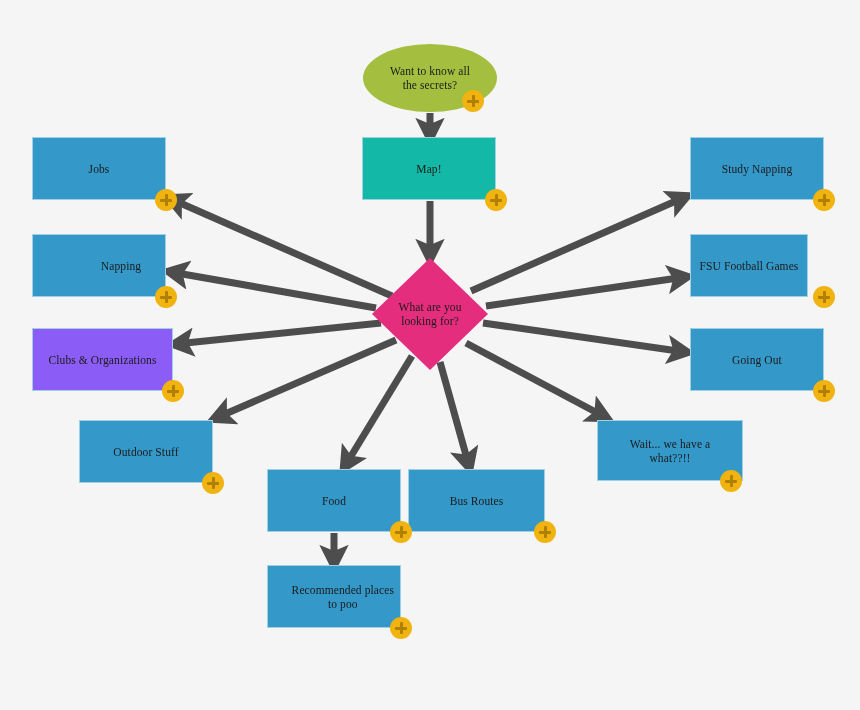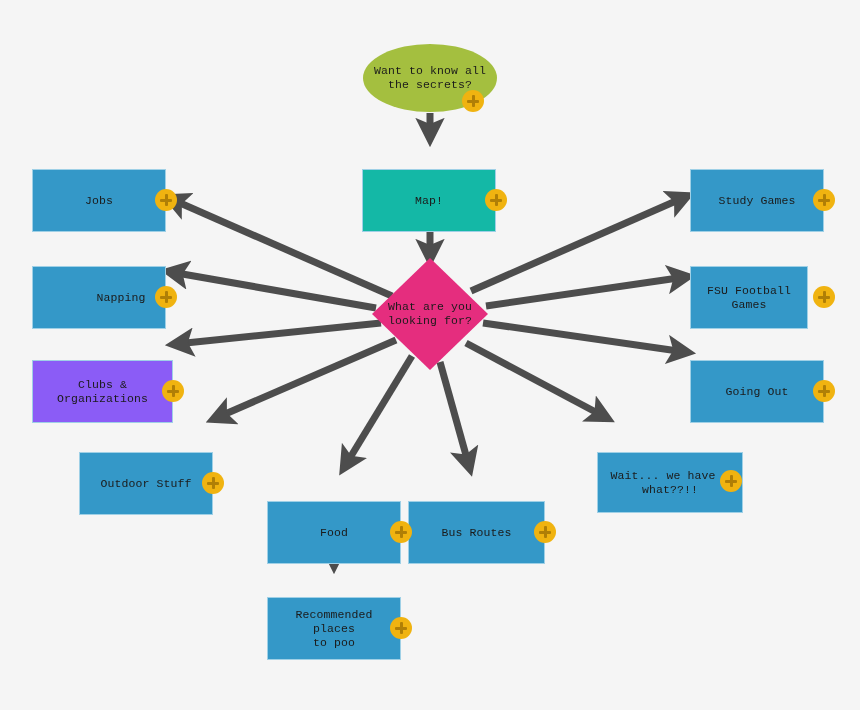--- a/index.html
+++ b/index.html
@@ -6,21 +6,21 @@
   html, body {
     margin: 0;
     padding: 0;
     background: #ffffff;
   }
   #canvas {
     position: relative;
     width: 860px;
     height: 710px;
     background: #f5f5f5;
-    font-family: Liberation Mono, monospace;
+    font-family: Liberation Serif, serif;
     overflow: hidden;
   }
   #edge-layer {
     position: absolute;
     left: 0;
     top: 0;
     width: 860px;
     height: 710px;
   }
   .node {
@@ -32,21 +32,20 @@
     text-align: center;
     color: #1b1b1b;
     font-size: 11.5px;
     line-height: 14px;
     letter-spacing: 0.1px;
     z-index: 4;
   }
   .node.rect {
     background: #3498c8;
     border: 1px solid #9fd0e6;
-    margin-top: 32px;
   }
   .node.ellipse {
     background: #a4bf3f;
     border-radius: 50%;
   }
   .node.diamond {
     background: transparent;
     border: none;
   }
   .diamond-shape {
@@ -145,21 +144,21 @@
       <div class="plus-badge" title="+" style="background: rgb(240, 179, 16); left: 155px; top: 286px;"></div>
       <div class="node rect" style="left: 32px; top: 328px; width: 141px; height: 63px; background: #8b5cf6; border-color: rgb(159, 208, 230);">
         <span class="node-label">Clubs &amp; Organizations</span>
       </div>
       <div class="plus-badge" title="+" style="background: rgb(240, 179, 16); left: 162px; top: 380px;"></div>
       <div class="node rect" style="left: 79px; top: 420px; width: 134px; height: 63px; background: rgb(52, 152, 200); border-color: rgb(159, 208, 230);">
         <span class="node-label">Outdoor Stuff</span>
       </div>
       <div class="plus-badge" title="+" style="background: rgb(240, 179, 16); left: 202px; top: 472px;"></div>
       <div class="node rect" style="left: 690px; top: 137px; width: 134px; height: 63px; background: rgb(52, 152, 200); border-color: rgb(159, 208, 230);">
-        <span class="node-label">Study Games</span>
+        <span class="node-label">Study Napping</span>
       </div>
       <div class="plus-badge" title="+" style="background: rgb(240, 179, 16); left: 813px; top: 189px;"></div>
       <div class="node rect" style="left: 690px; top: 234px; width: 118px; height: 63px; background: rgb(52, 152, 200); border-color: rgb(159, 208, 230);">
         <span class="node-label">FSU Football Games</span>
       </div>
       <div class="plus-badge" title="+" style="background: rgb(240, 179, 16); left: 813px; top: 286px;"></div>
       <div class="node rect" style="left: 690px; top: 328px; width: 134px; height: 63px; background: rgb(52, 152, 200); border-color: rgb(159, 208, 230);">
         <span class="node-label">Going Out</span>
       </div>
       <div class="plus-badge" title="+" style="background: rgb(240, 179, 16); left: 813px; top: 380px;"></div>
@@ -169,19 +168,19 @@
       </div>
       <div class="plus-badge" title="+" style="background: rgb(240, 179, 16); left: 720px; top: 470px;"></div>
       <div class="node rect" style="left: 267px; top: 469px; width: 134px; height: 63px; background: rgb(52, 152, 200); border-color: rgb(159, 208, 230);">
         <span class="node-label">Food</span>
       </div>
       <div class="plus-badge" title="+" style="background: rgb(240, 179, 16); left: 390px; top: 521px;"></div>
       <div class="node rect" style="left: 408px; top: 469px; width: 137px; height: 63px; background: rgb(52, 152, 200); border-color: rgb(159, 208, 230);">
         <span class="node-label">Bus Routes</span>
       </div>
       <div class="plus-badge" title="+" style="background: rgb(240, 179, 16); left: 534px; top: 521px;"></div>
-      <div class="node rect" style="left: 267px; top: 565px; width: 134px; height: 63px; background: rgb(52, 152, 200); border-color: rgb(159, 208, 230);">
+      <div class="node rect" style="left: 267px; top: 565px; width: 134px; height: 63px; background: rgb(52, 152, 200); border-color: rgb(159, 208, 230); justify-content: flex-end;">
         <span class="node-label">Recommended places
 to poo</span>
       </div>
       <div class="plus-badge" title="+" style="background: rgb(240, 179, 16); left: 390px; top: 617px;"></div>
     </div>
 </div>
 
 </body></html>

